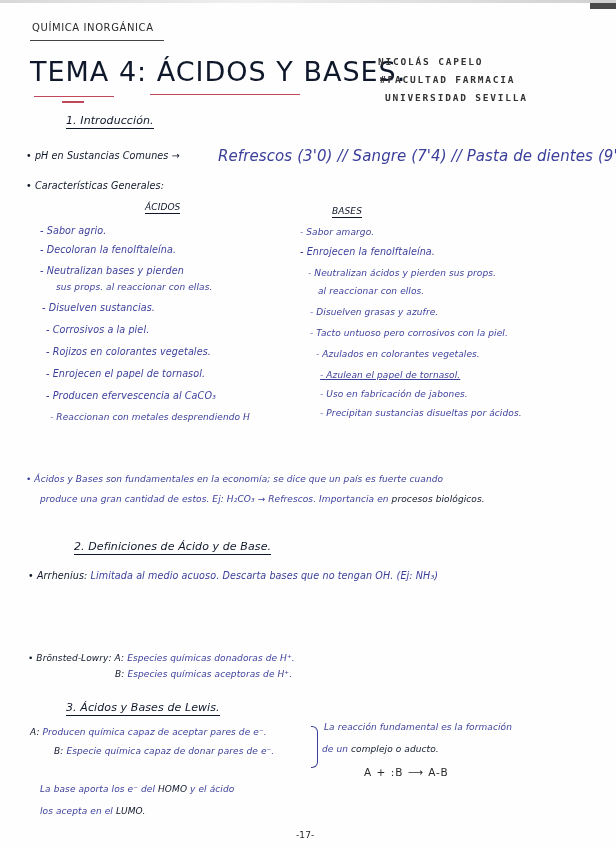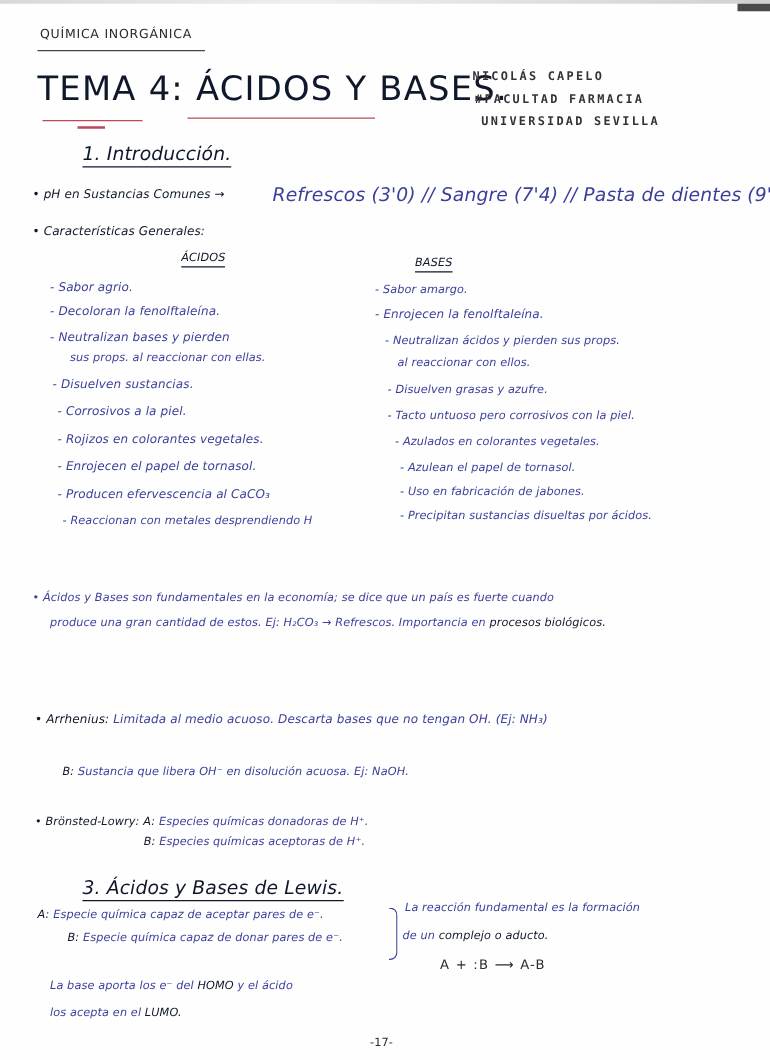--- a/index.html
+++ b/index.html
@@ -17,25 +17,25 @@
   .blue { color: #3b3f9a; }
   .black { color: #2a2a2a; }
   .ul { border-bottom: 1px solid currentColor; padding-bottom: 1px; }
   .subject { left: 32px; top: 22px; font-size: 10px; font-style: normal; letter-spacing: 0.6px; }
   .subject-line { position: absolute; left: 30px; top: 40px; width: 134px; height: 1px; background: #444; }
   .title { left: 30px; top: 56px; font-size: 27px; font-style: normal; font-weight: normal; letter-spacing: 1px; }
   .title-ul { position: absolute; left: 34px; top: 96px; width: 80px; height: 1px; background:#c0485a; }
   .title-ul2 { position: absolute; left: 150px; top: 94px; width: 150px; height: 1px; background:#c0485a; }
   .title-ul3 { position: absolute; left: 62px; top: 101px; width: 22px; height: 2px; background:#c0485a; }
   .author { left: 380px; font-family: "DejaVu Sans Mono", monospace; font-style: normal; font-weight: bold; font-size: 9.5px; letter-spacing: 1.8px; color: #333; }
-  .h2 { font-size: 15px; }
+  .h2 { font-size: 11px; }
   .txt { font-size: 9.6px; }
   .sm { font-size: 9px; }
   .brace { position: absolute; left: 311px; top: 726px; width: 6px; height: 40px; border-right: 1px solid #3b3f9a; border-top: 1px solid #3b3f9a; border-bottom: 1px solid #3b3f9a; border-radius: 0 6px 6px 0; }
-  .eq { font-style: normal; font-size: 10.5px; letter-spacing: 1px; }
+  .eq { font-style: normal; font-size: 10.5px; letter-spacing: 1px; margin-left: 12px; }
 </style>
 </head>
 <body>
 
 <div class="page">
   <div class="scanbar"></div>
   <div class="scanblock"></div>
 
   <div class="hw black subject">QUÍMICA INORGÁNICA</div>
   <div class="subject-line"></div>
@@ -69,56 +69,53 @@
   <div class="hw blue txt" style="left:46px; top:390px;">- Producen efervescencia al CaCO₃</div>
   <div class="hw blue sm" style="left:50px; top:412px;">- Reaccionan con metales desprendiendo H</div>
 
   <div class="hw blue sm" style="left:300px; top:227px;">- Sabor amargo.</div>
   <div class="hw blue txt" style="left:300px; top:246px;">- Enrojecen la fenolftaleína.</div>
   <div class="hw blue sm" style="left:308px; top:268px;">- Neutralizan ácidos y pierden sus props.</div>
   <div class="hw blue sm" style="left:318px; top:286px;">al reaccionar con ellos.</div>
   <div class="hw blue sm" style="left:310px; top:307px;">- Disuelven grasas y azufre.</div>
   <div class="hw blue sm" style="left:310px; top:328px;">- Tacto untuoso pero corrosivos con la piel.</div>
   <div class="hw blue sm" style="left:316px; top:349px;">- Azulados en colorantes vegetales.</div>
-  <div class="hw blue sm" style="left:320px; top:370px;">- Azulean el papel de tornasol.</div>
+  <div class="hw blue sm" style="left:320px; top:370px;text-decoration:underline;">- Azulean el papel de tornasol.</div>
   <div class="hw blue sm" style="left:320px; top:389px;">- Uso en fabricación de jabones.</div>
   <div class="hw blue sm" style="left:320px; top:408px;">- Precipitan sustancias disueltas por ácidos.</div>
 
 
   <div class="hw blue sm" style="left:26px; top:474px;">• Ácidos y Bases son fundamentales en la economía; se dice que un país es fuerte cuando</div>
   <div class="hw blue sm" style="left:40px; top:494px;">
     <span>produce una gran cantidad de estos. Ej: H₂CO₃ → Refrescos. Importancia en</span>
     <span class="red">procesos biológicos.</span>
   </div>
 
+  <div class="hw red h2 ul" style="left:74px; top:540px;">2. Definiciones de Ácido y de Base.</div>
 
   <div class="hw txt" style="left:28px; top:570px;">
     <span class="red">• Arrhenius:</span>
     <span class="blue">Limitada al medio acuoso. Descarta bases que no tengan OH. (Ej: NH₃)</span>
-  </div>
-  <div class="hw sm" style="left:50px; top:613px;">
-    <span class="red">B:</span>
-    <span class="blue">Sustancia que libera OH⁻ en disolución acuosa. Ej: NaOH.</span>
   </div>
 
   <div class="hw sm" style="left:28px; top:653px;">
     <span class="red">• Brönsted-Lowry:</span>
     <span class="red">A:</span>
     <span class="blue">Especies químicas donadoras de H⁺.</span>
   </div>
   <div class="hw sm" style="left:115px; top:669px;">
     <span class="red">B:</span>
     <span class="blue">Especies químicas aceptoras de H⁺.</span>
   </div>
 
   <div class="hw red h2 ul" style="left:66px; top:701px;">3. Ácidos y Bases de Lewis.</div>
 
   <div class="hw sm" style="left:30px; top:727px;">
     <span class="red">A:</span>
-    <span class="blue">Especie química capaz de aceptar pares de e⁻.</span>
+    <span class="blue">Producen química capaz de aceptar pares de e⁻.</span>
   </div>
   <div class="hw sm" style="left:30px; top:746px;margin-left:24px;">
     <span class="red">B:</span>
     <span class="blue">Especie química capaz de donar pares de e⁻.</span>
   </div>
   <div class="brace"></div>
 
   <div class="hw blue sm" style="left:324px; top:722px;">La reacción fundamental es la formación</div>
   <div class="hw sm" style="left:322px; top:744px;">
     <span class="blue">de un</span>

